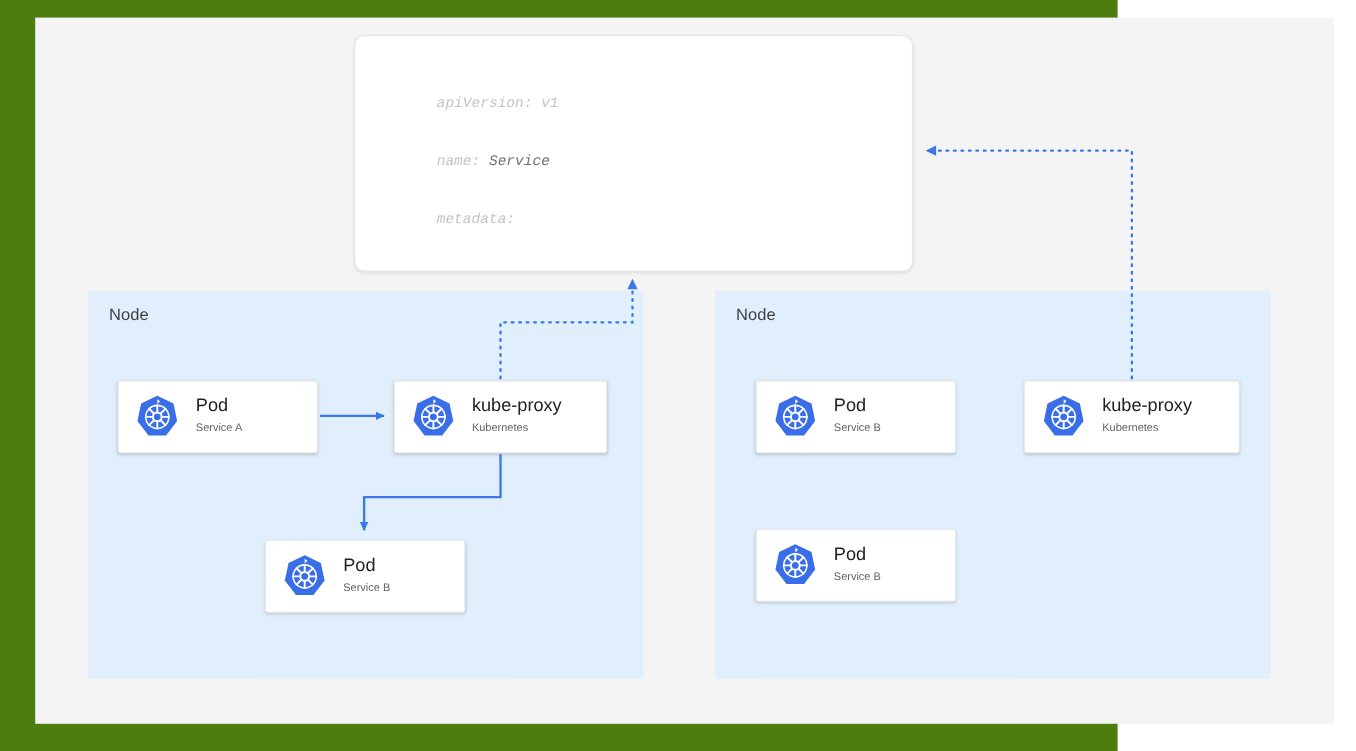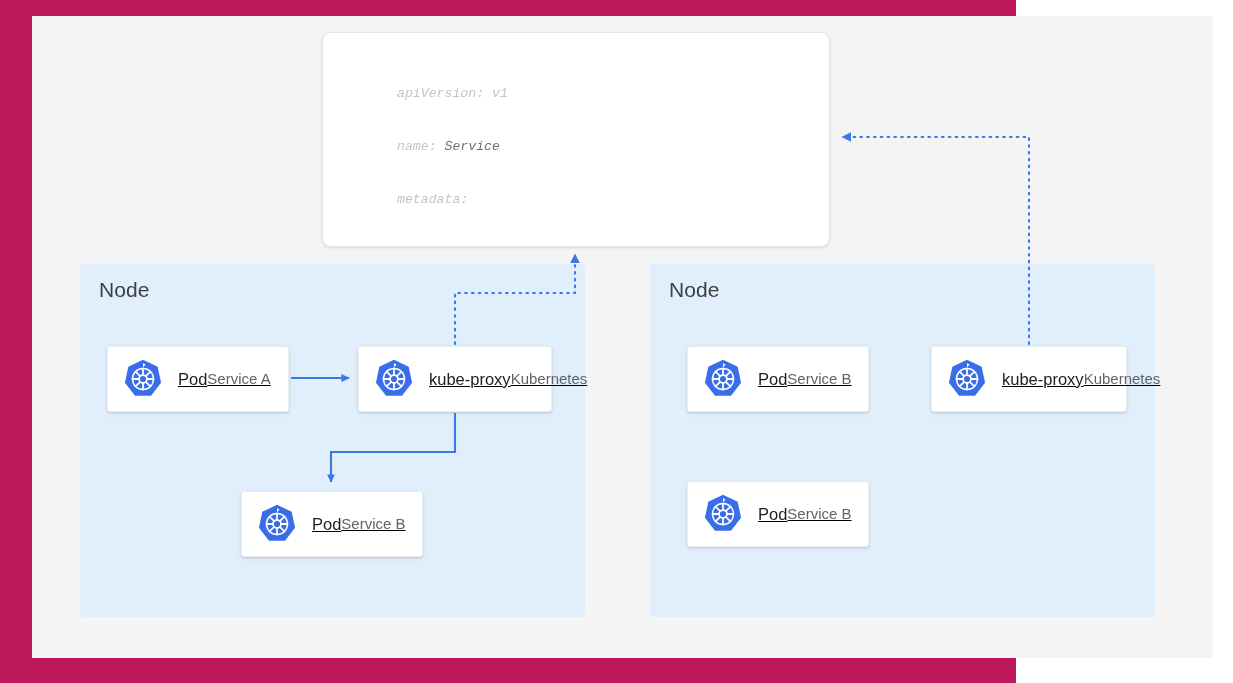--- a/index.html
+++ b/index.html
@@ -11,21 +11,21 @@
     width: 1233px;
     height: 683px;
     font-family: "Liberation Sans", sans-serif;
     overflow: hidden;
   }
 
   #canvas {
     position: relative;
     width: 1016px;
     height: 683px;
-    background: #be185d;
+    background: #4d7c0f;
   }
 
   
   #panel {
     position: absolute;
     left: 32px;
     top: 16px;
     width: 1181px;
     height: 642px;
     background: #f4f4f4;
@@ -67,21 +67,21 @@
     position: absolute;
     background: #e1effc;
     border-radius: 3px;
   }
   #node-left  { left: 80px;  top: 264px; width: 505px; height: 353px; }
   #node-right { left: 650px; top: 264px; width: 505px; height: 353px; }
   .node-label {
     position: absolute;
     left: 19px;
     top: 14px;
-    font-size: 21px;
+    font-size: 15px;
     color: #3c4043;
     letter-spacing: 0.1px;
   }
 
   
   .card {
     position: absolute;
     background: #ffffff;
     border: 1px solid #eceded;
     border-radius: 3px;
@@ -93,31 +93,30 @@
   .card .k8s-icon {
     flex: 0 0 auto;
     margin-left: 14px;
     width: 42px;
     height: 42px;
     display: block;
   }
   .card .card-text {
     margin-left: 14px;
     display: flex;
-    flex-direction: row;
-    text-decoration: underline;
+    flex-direction: column;
   }
   .card .card-title {
     font-size: 16.5px;
     color: #202124;
     line-height: 21px;
     white-space: nowrap;
   }
   .card .card-sub {
-    font-size: 15px;
+    font-size: 10px;
     color: #5f6368;
     line-height: 20px;
     white-space: nowrap;
   }
 
   
   #card-pod-a       { left: 107px; top: 346px; width: 182px; height: 66px; }
   #card-kubeproxy-l { left: 358px; top: 346px; width: 194px; height: 66px; }
   #card-pod-b-left  { left: 241px; top: 491px; width: 182px; height: 66px; }
   #card-pod-b-r1    { left: 687px; top: 346px; width: 182px; height: 66px; }

